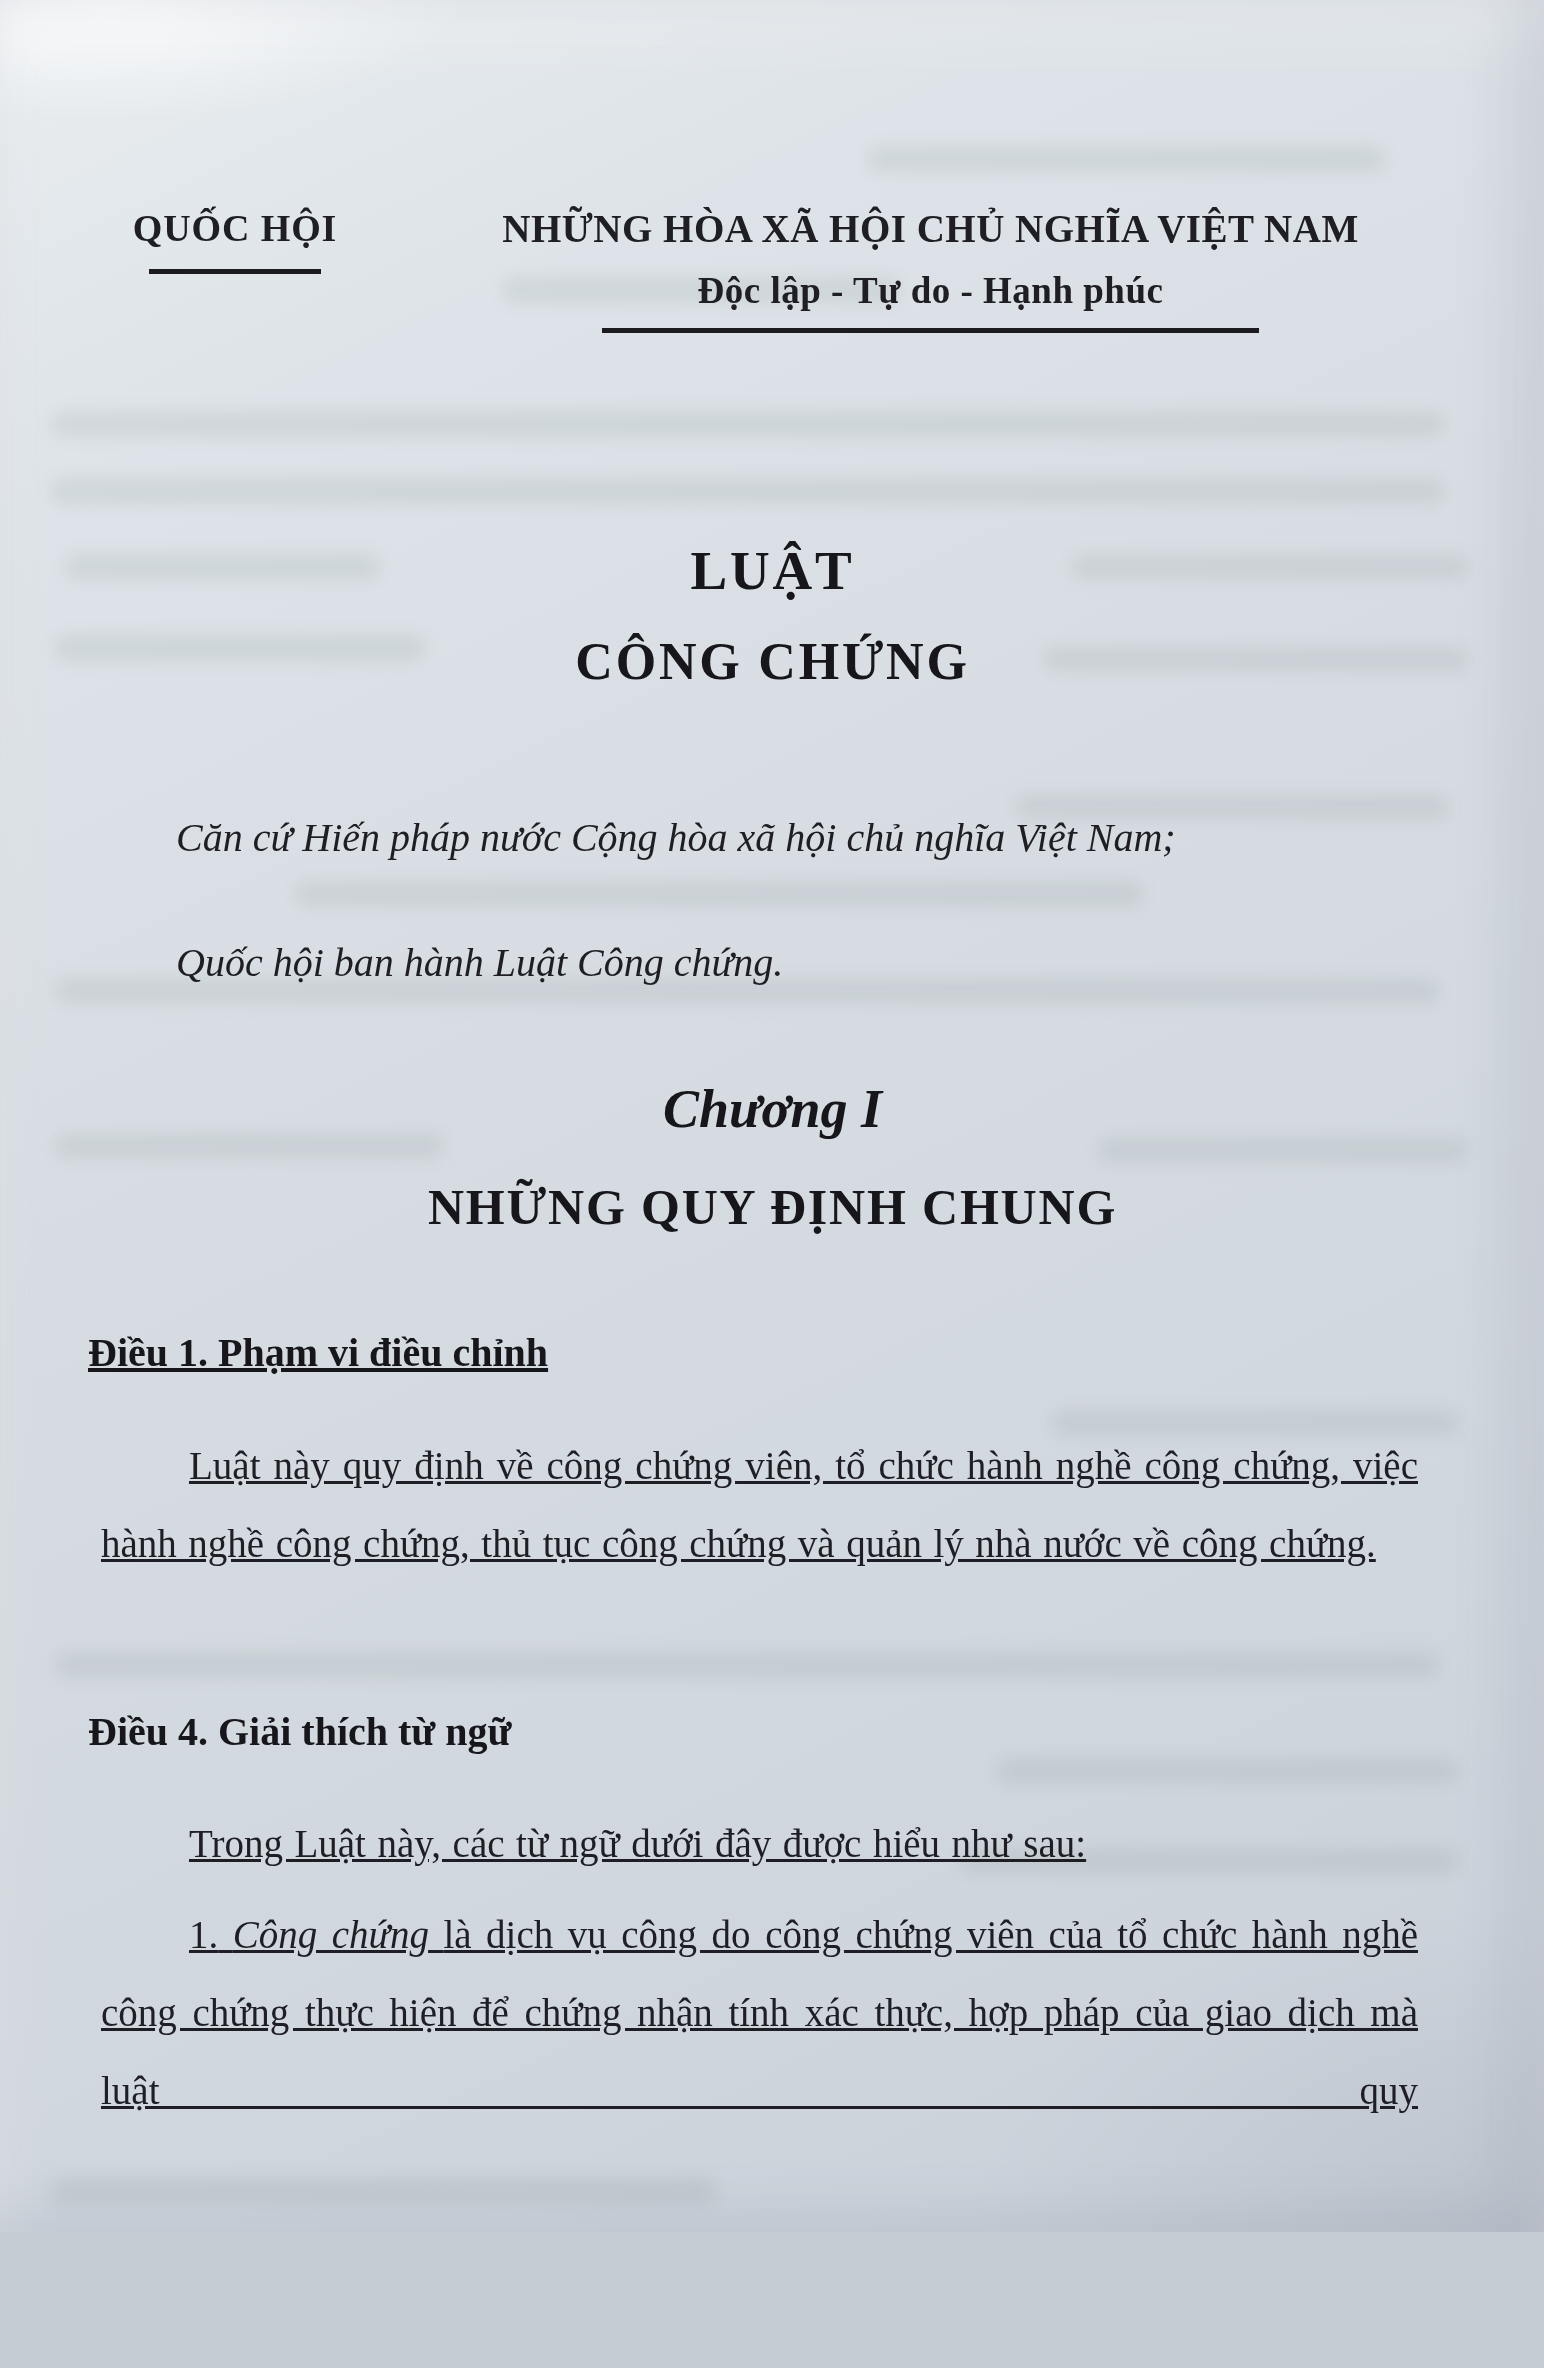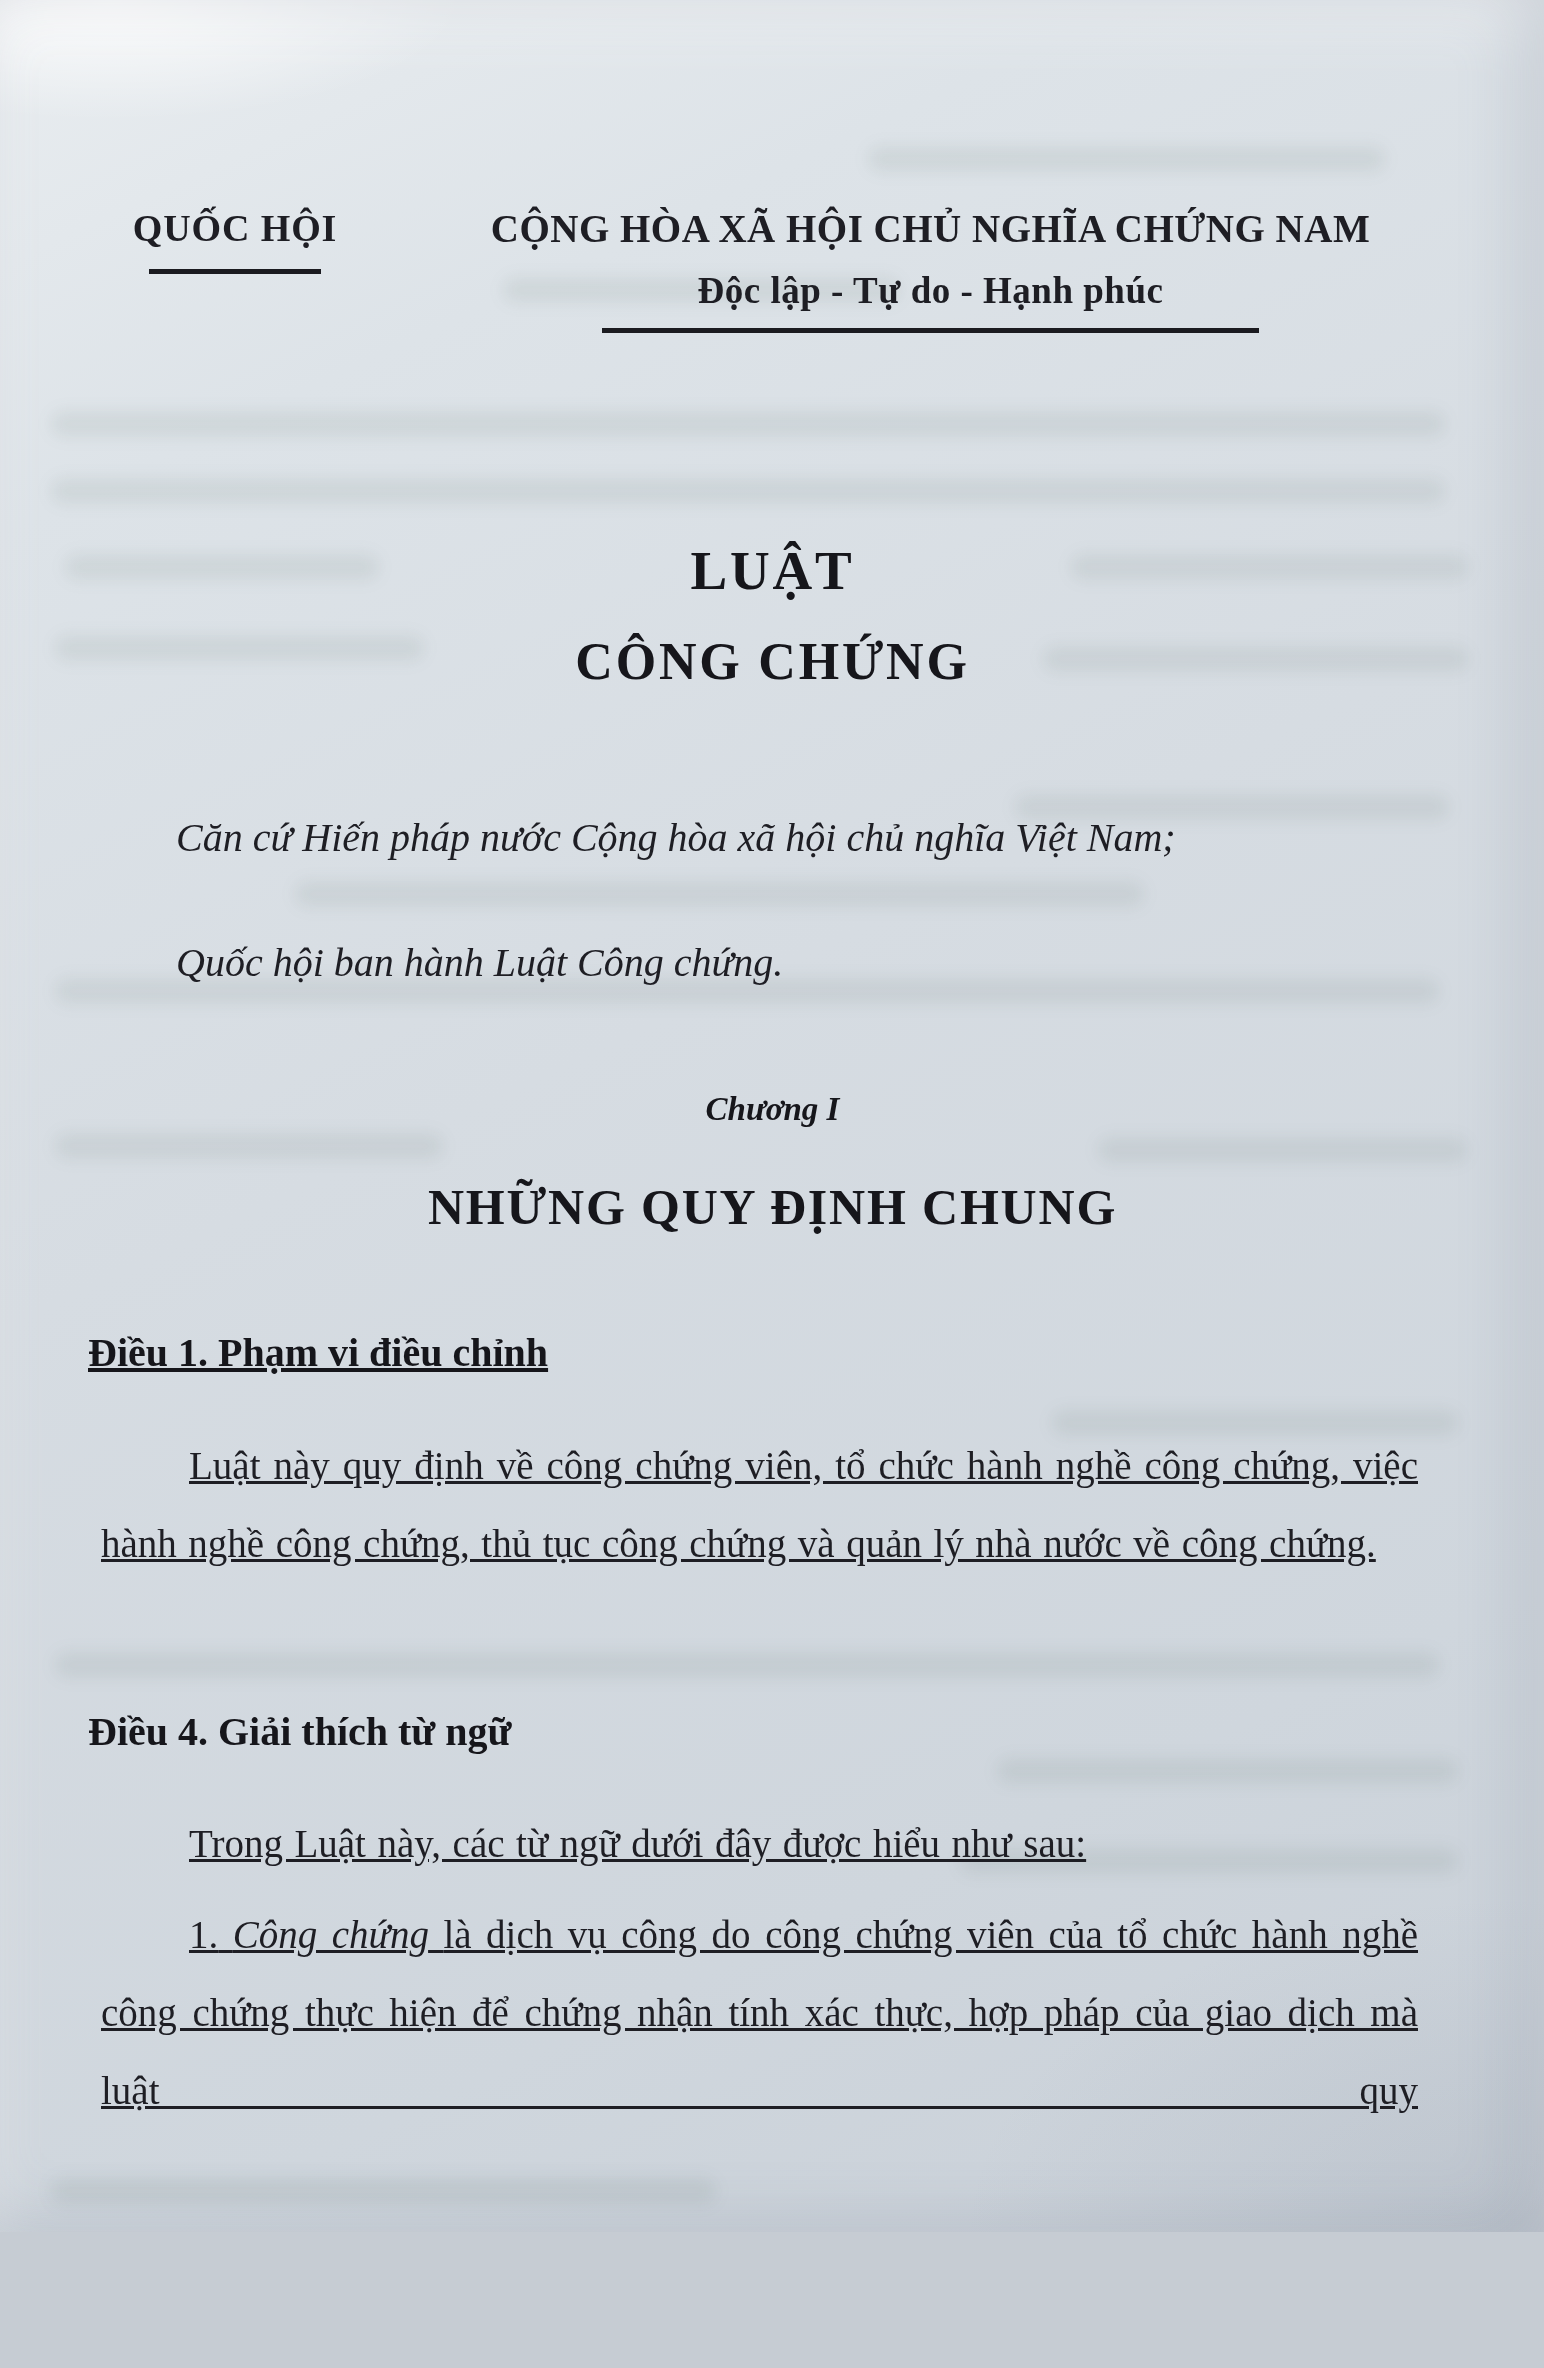--- a/index.html
+++ b/index.html
@@ -66,21 +66,21 @@
 
   .preamble {
     left: 88px; top: 792px; width: 1343px;
     font-style: italic; font-size: 40px; line-height: 92px;
     text-align: justify;
   }
   .preamble p { margin: 0; text-indent: 88px; }
   .preamble p + p { margin-top: 33px; }
 
   .chapter { left: 0; top: 1082px; width: 1545px; text-align: center; color: #16161b; }
-  .chapter .chap-label { font-weight: bold; font-style: italic; font-size: 33px; line-height: 55px; }
+  .chapter .chap-label { font-weight: bold; font-style: italic; font-size: 54px; line-height: 55px; }
   .chapter .chap-title { font-weight: bold; font-size: 50px; line-height: 59px; letter-spacing: 1.8px; margin-top: 41px; }
 
   .art-heading {
     left: 88px; width: 1343px;
     font-weight: bold; font-size: 40px; line-height: 52px; color: #16161b;
   }
   .art1-heading { top: 1327px; text-decoration: underline; }
   .art2-heading { top: 1706px; }
 
   .bodytext {
@@ -120,21 +120,21 @@
   <div class="ghost" style="top:1758px; left:997px; width:461px;"></div>
   <div class="ghost" style="top:1848px; left:960px; width:498px;"></div>
   <div class="ghost" style="top:2178px; left:51px; width:665px;"></div>
 
   <div class="abs hdr-left">
     <div>QUỐC HỘI</div>
     <div class="rule"></div>
   </div>
 
   <div class="abs hdr-right">
-    <div class="motto-title">CỘNG HÒA XÃ HỘI CHỦ NGHĨA CHỨNG NAM</div>
+    <div class="motto-title">NHỮNG HÒA XÃ HỘI CHỦ NGHĨA VIỆT NAM</div>
     <div class="motto-sub">Độc lập - Tự do - Hạnh phúc</div>
     <div class="rule"></div>
   </div>
 
 
   <div class="abs doc-title">
     <div class="t1">LUẬT</div>
     <div class="t2">CÔNG CHỨNG</div>
   </div>
 

